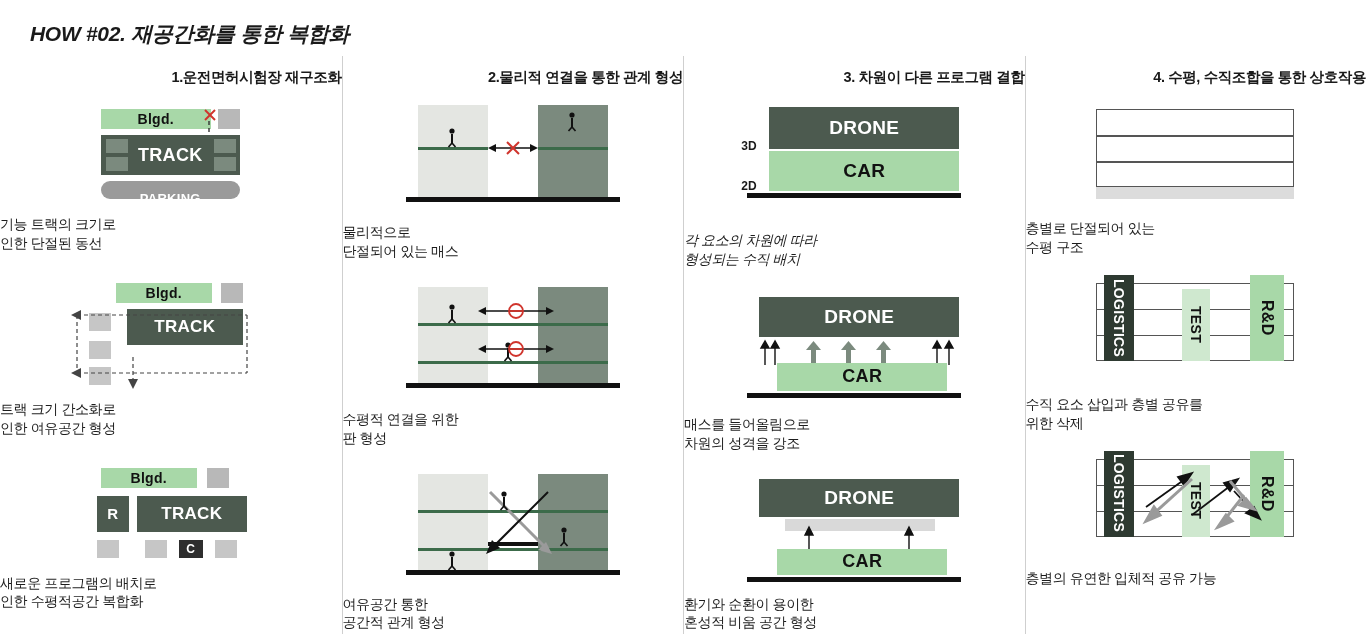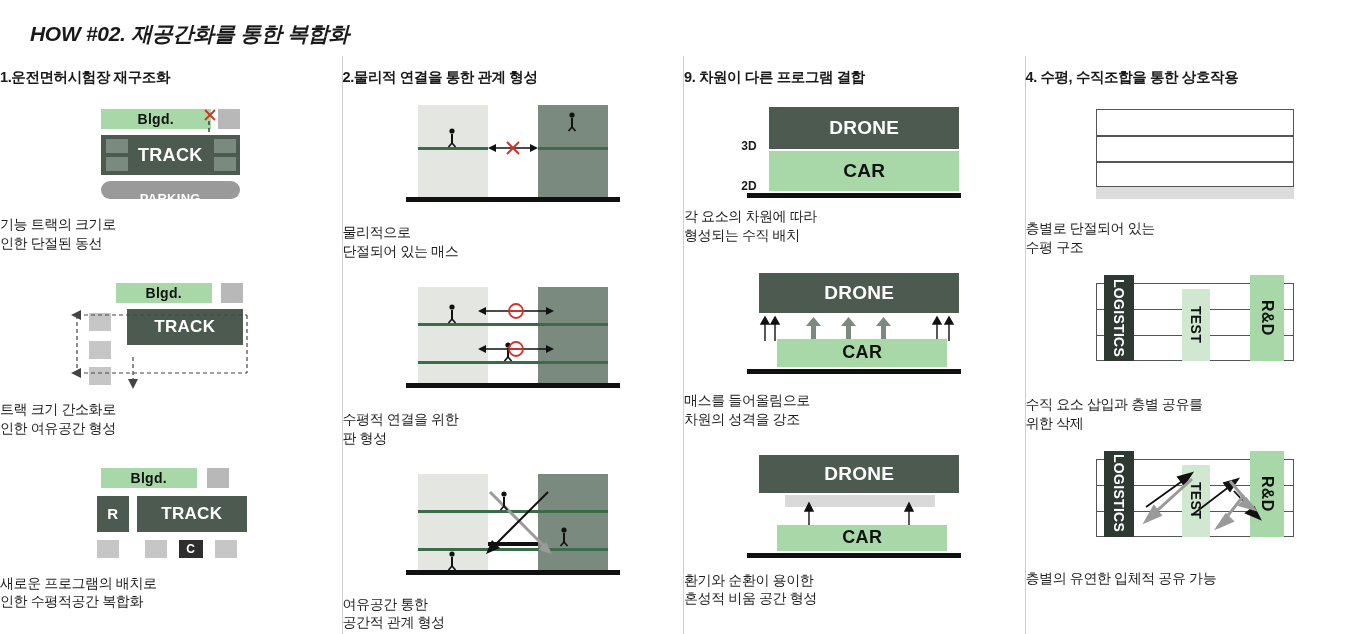--- a/index.html
+++ b/index.html
@@ -14,21 +14,21 @@
   }
   .columns{
     position:absolute;left:0;top:56px;width:1366px;height:578px;
     display:flex;
   }
   .col{
     width:341.5px;position:relative;box-sizing:border-box;
   }
   .col + .col{border-left:1px solid #cfcfcf;}
   .col-title{
-    text-align:left;font-size:14.5px;font-weight:bold;margin-top:12px;
+    text-align:right;font-size:14.5px;font-weight:bold;margin-top:12px;
     letter-spacing:-0.4px;
   }
   .block{position:relative;}
   .caption{
     text-align:left;font-size:14px;line-height:1.35;letter-spacing:-0.4px;
     color:#1c1c1c;white-space:pre-line;
   }
   
   .stage{position:relative;margin:0 auto;}
   .sw{position:absolute;}
@@ -233,33 +233,33 @@
           <line x1="6" y1="16" x2="9.5" y2="20" stroke="#111" stroke-width="1.6"></line>
         </svg>
         <div class="ground" style="left:8px;top:96px;width:214px;height:5px;"></div>
       </div>
       <div class="caption" style="margin-top:16px;">여유공간 통한
 공간적 관계 형성</div>
     </div>
   </div>
 
   <div class="col">
-    <div class="col-title">9. 차원이 다른 프로그램 결합</div>
+    <div class="col-title">3. 차원이 다른 프로그램 결합</div>
 
     <div class="block" style="margin-top:20px;">
       <div class="stage" style="width:250px;height:92px;">
         <div class="sw" style="left:40px;top:0;width:190px;height:42px;background:#4c5a4f;"></div>
         <div class="sw lbl" style="left:40px;top:0;width:190px;height:42px;font-size:19px;">DRONE</div>
         <div class="sw" style="left:40px;top:44px;width:190px;height:40px;background:#a8d8a8;"></div>
         <div class="sw lbl" style="left:40px;top:44px;width:190px;height:40px;font-size:19px;color:#111;">CAR</div>
         <div class="sw" style="left:12px;top:32px;font-size:12px;font-weight:bold;">3D</div>
         <div class="sw" style="left:12px;top:72px;font-size:12px;font-weight:bold;">2D</div>
         <div class="ground" style="left:18px;top:86px;width:214px;height:5px;"></div>
       </div>
-      <div class="caption" style="margin-top:8px;">각 요소의 차원에 따라
+      <div class="caption" style="margin-top:32px;font-style:italic;">각 요소의 차원에 따라
 형성되는 수직 배치</div>
     </div>
 
     <div class="block" style="margin-top:28px;">
       <div class="stage" style="width:250px;height:100px;">
         <div class="sw" style="left:30px;top:0;width:200px;height:40px;background:#4c5a4f;"></div>
         <div class="sw lbl" style="left:30px;top:0;width:200px;height:40px;font-size:19px;">DRONE</div>
         <svg class="sw" style="left:30px;top:44px;" width="200" height="24" viewBox="0 0 200 24">
           <g stroke="#111" stroke-width="1.4" fill="#111">
             <line x1="6" y1="24" x2="6" y2="6"></line>

